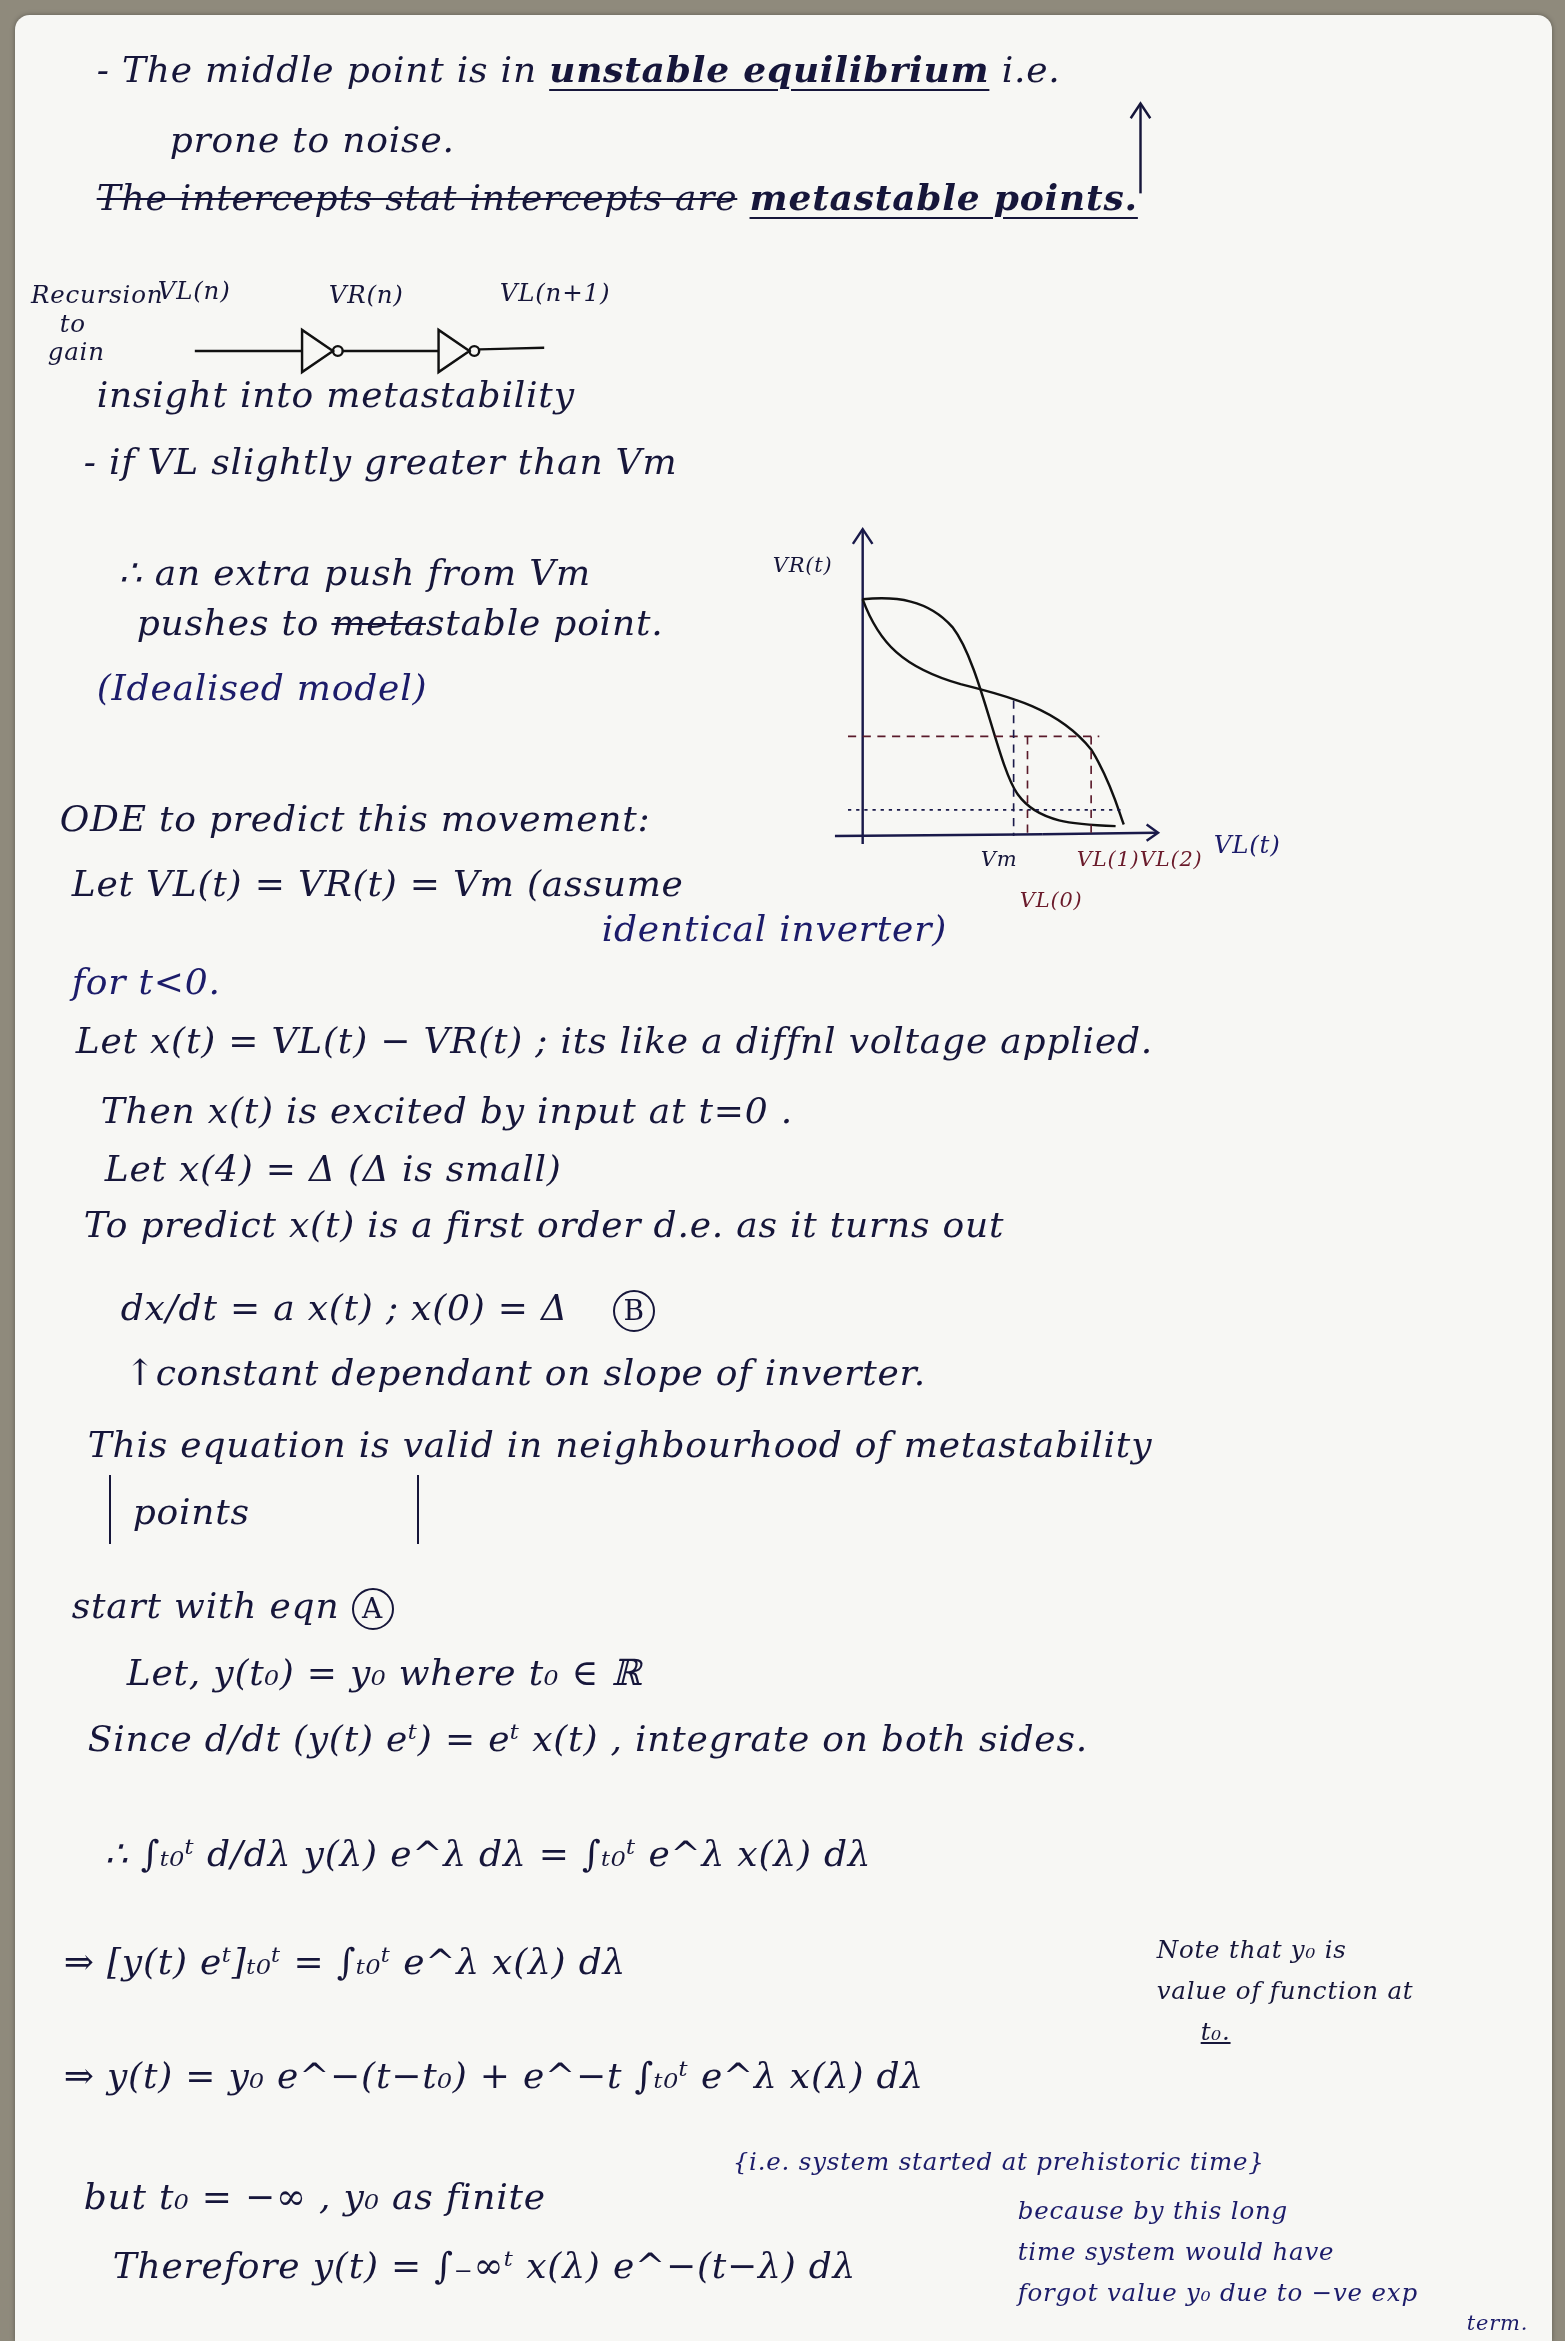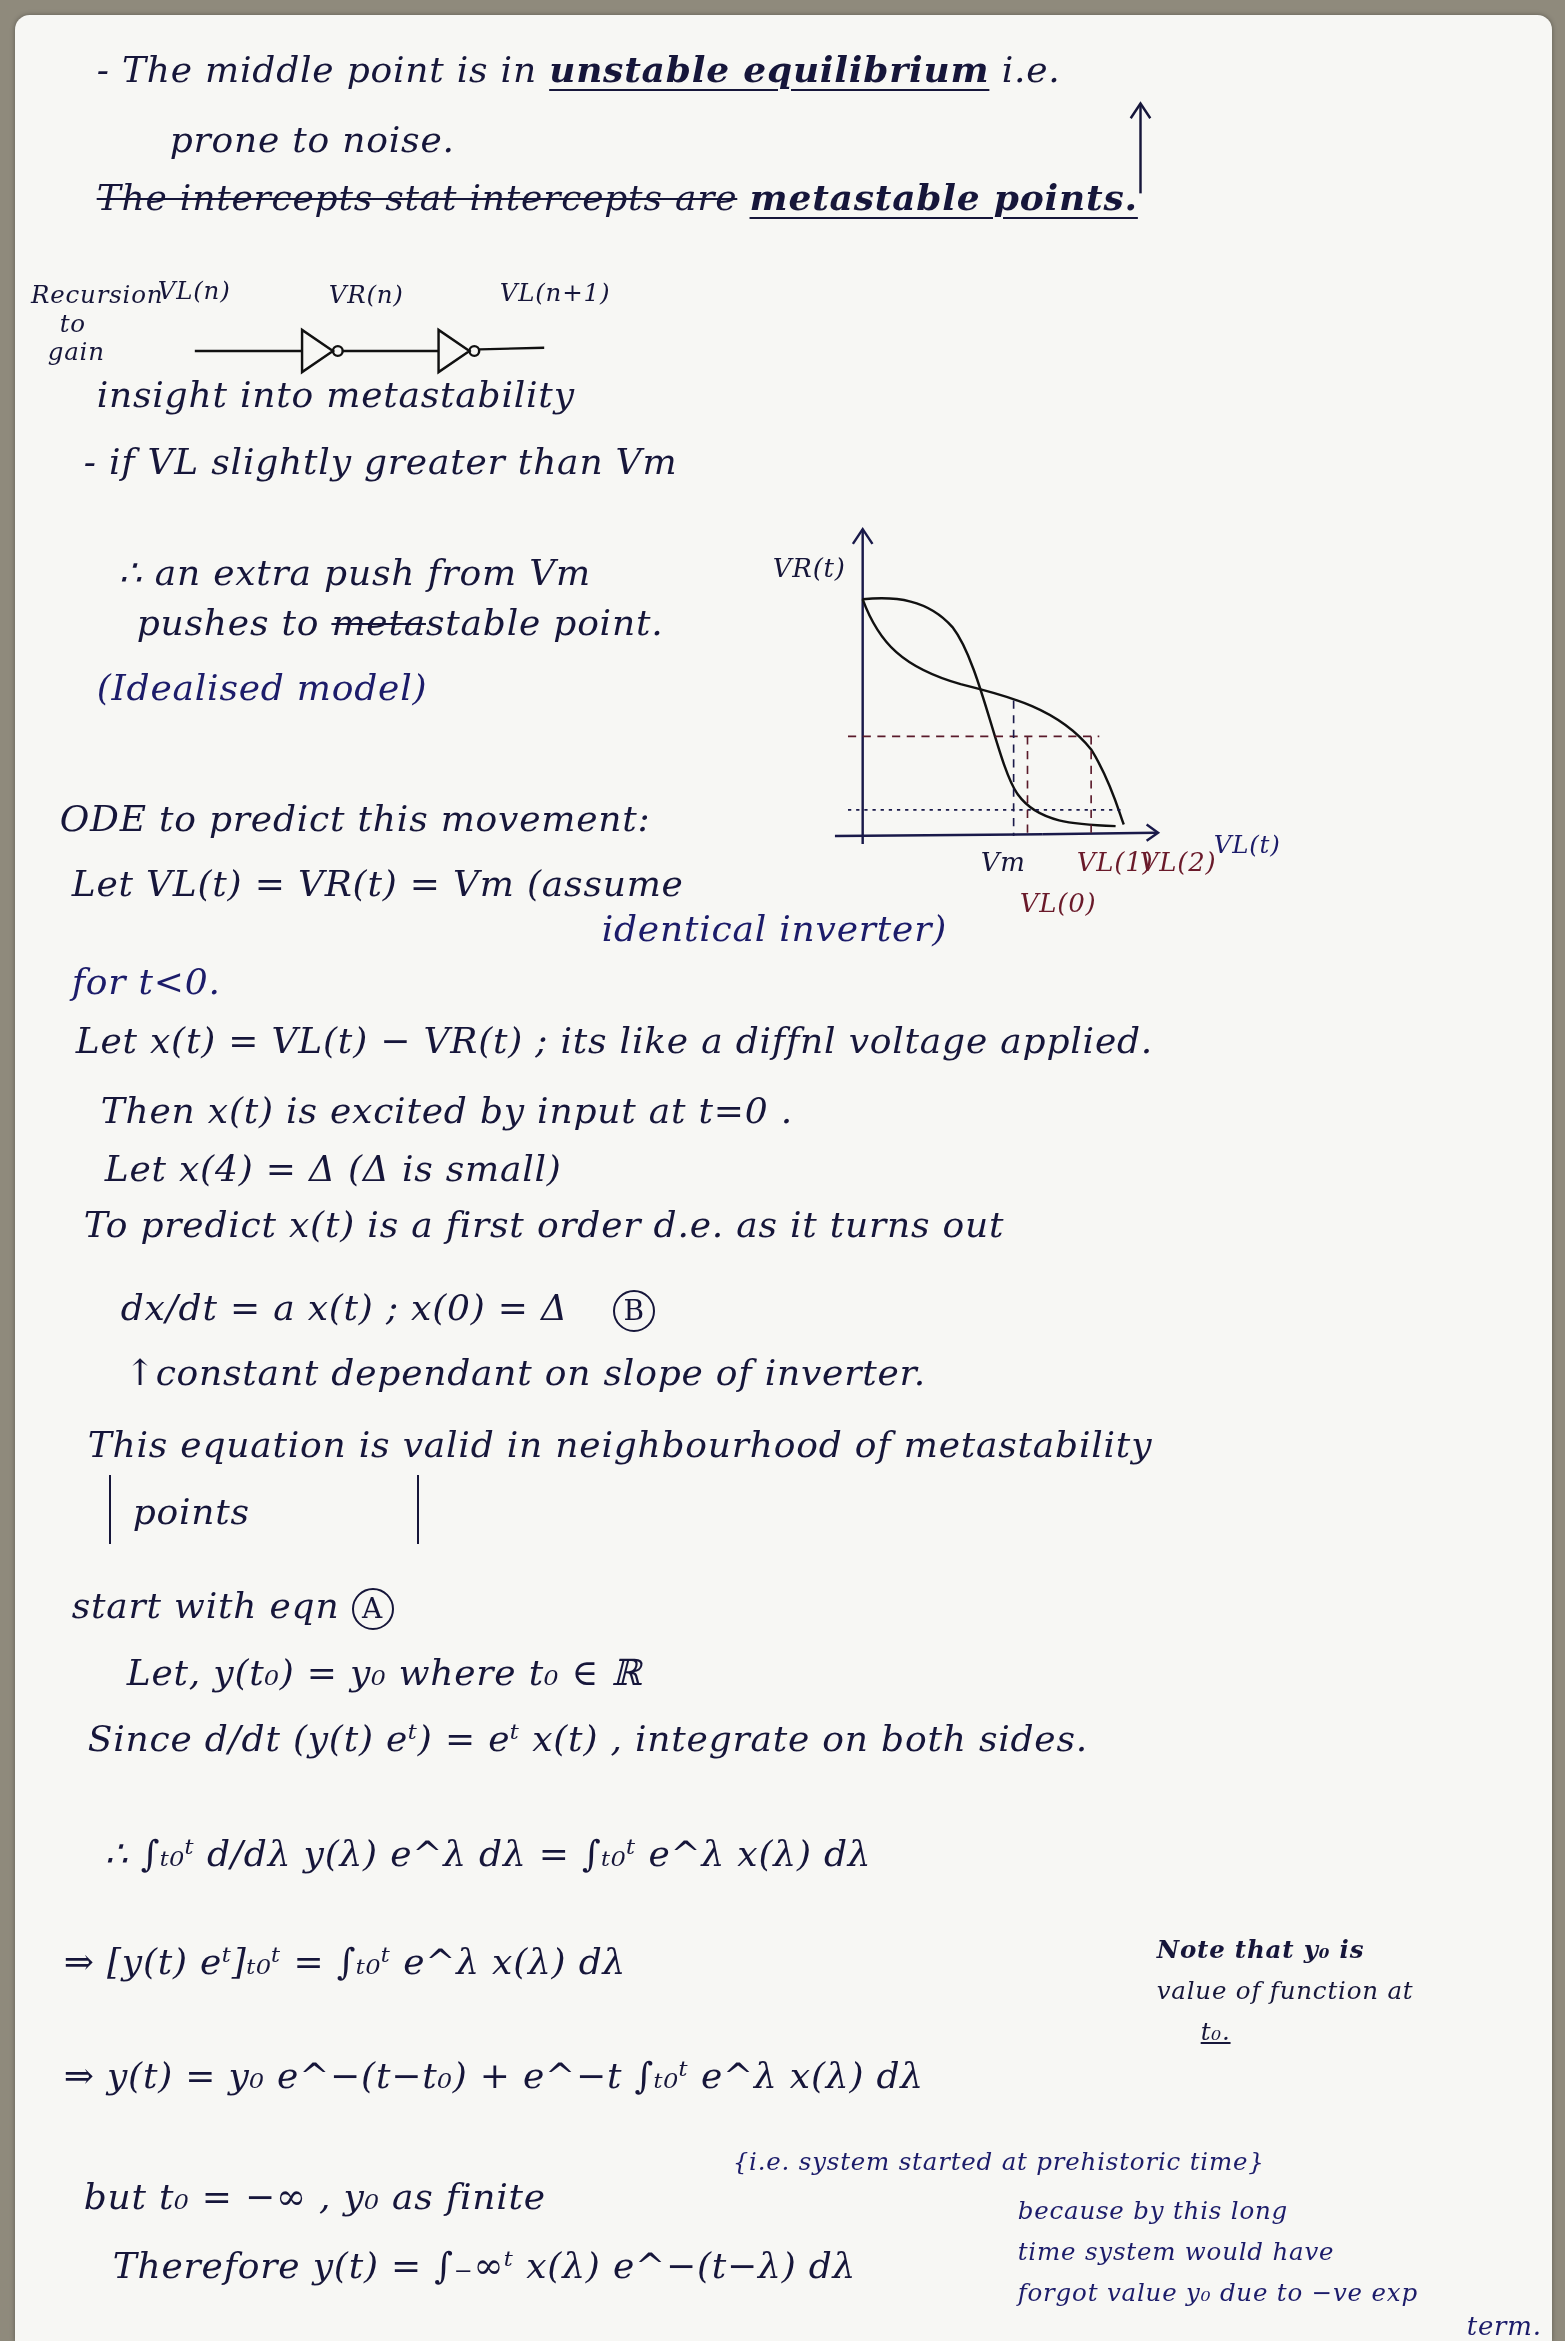--- a/index.html
+++ b/index.html
@@ -6,21 +6,21 @@
   body{width:1566px;height:2342px;background:#8f8a7c;overflow:hidden;position:relative;
        font-family:"DejaVu Serif", serif;}
   .page{position:absolute;left:14.7px;top:14.7px;width:1537px;height:2327px;background:#f7f7f4;
         border-radius:14.7px 14.7px 0 0;box-shadow:0 0 4.9px rgba(0,0,0,.35);}
   .line{position:absolute;white-space:nowrap;font-family:"DejaVu Serif", serif;font-style:italic;
         color:#16163a;font-size:36px;letter-spacing:0.8px;}
   .blue{color:#1c1c6a;}
   .ul{text-decoration:underline;text-decoration-thickness:2.4px;text-underline-offset:6.5px;font-weight:bold;}
   .strike{text-decoration:line-through;text-decoration-thickness:2.4px;}
   .small{font-size:24.5px;}
-  .xs{font-size:26px;}
+  .xs{font-size:21px;}
   .red{color:#6a1a2a;}
   .circle{display:inline-block;border:2.4px solid #16163a;border-radius:50%;width:38px;height:38px;
           line-height:38px;text-align:center;font-style:normal;font-size:28px;}
   .box-bracket{position:absolute;border-left:2.4px solid #16163a;border-right:2.4px solid #16163a;}
   svg{position:absolute;overflow:visible;}
 </style>
 </head>
 <body>
 
 <div class="page">
@@ -109,21 +109,21 @@
   <div class="box-bracket" style="left:94px;top:1460px;width:306px;height:69px;"></div>
 
   <div class="line" style="left:57px;top:1570px;">
     <span>start with eqn</span>
     <span class="circle">A</span>
   </div>
   <div class="line" style="left:73px;top:1637px;margin-left:39px;">Let, y(t₀) = y₀   where t₀ ∈ ℝ</div>
   <div class="line" style="left:73px;top:1703px;">Since d/dt (y(t) eᵗ) = eᵗ x(t) , integrate on both sides.</div>
   <div class="line" style="left:90px;top:1818px;">∴ ∫ₜ₀ᵗ d/dλ y(λ) e^λ dλ = ∫ₜ₀ᵗ e^λ x(λ) dλ</div>
   <div class="line" style="left:49px;top:1926px;">⇒ [y(t) eᵗ]ₜ₀ᵗ = ∫ₜ₀ᵗ e^λ x(λ) dλ</div>
-  <div class="line small" style="left:1142px;top:1920px;font-weight:bold;">Note that y₀ is</div>
+  <div class="line small" style="left:1142px;top:1920px;">Note that y₀ is</div>
   <div class="line small" style="left:1142px;top:1961px;">value of function at</div>
   <div class="line small" style="left:1186px;top:2002px;text-decoration:underline;">t₀.</div>
   <div class="line" style="left:49px;top:2040px;">⇒ y(t) = y₀ e^−(t−t₀) + e^−t ∫ₜ₀ᵗ e^λ x(λ) dλ</div>
 
   <div class="line" style="left:69px;top:2161px;">but t₀ = −∞ , y₀ as finite</div>
   <div class="line small blue" style="left:718px;top:2132px;">{i.e. system started at prehistoric time}</div>
   <div class="line" style="left:98px;top:2230px;">Therefore y(t) = ∫₋∞ᵗ x(λ) e^−(t−λ) dλ</div>
   <div class="line small blue" style="left:1003px;top:2181px;">because by this long</div>
   <div class="line small blue" style="left:1003px;top:2222px;">time system would have</div>
   <div class="line small blue" style="left:1003px;top:2263px;">forgot value y₀ due to −ve exp</div>

